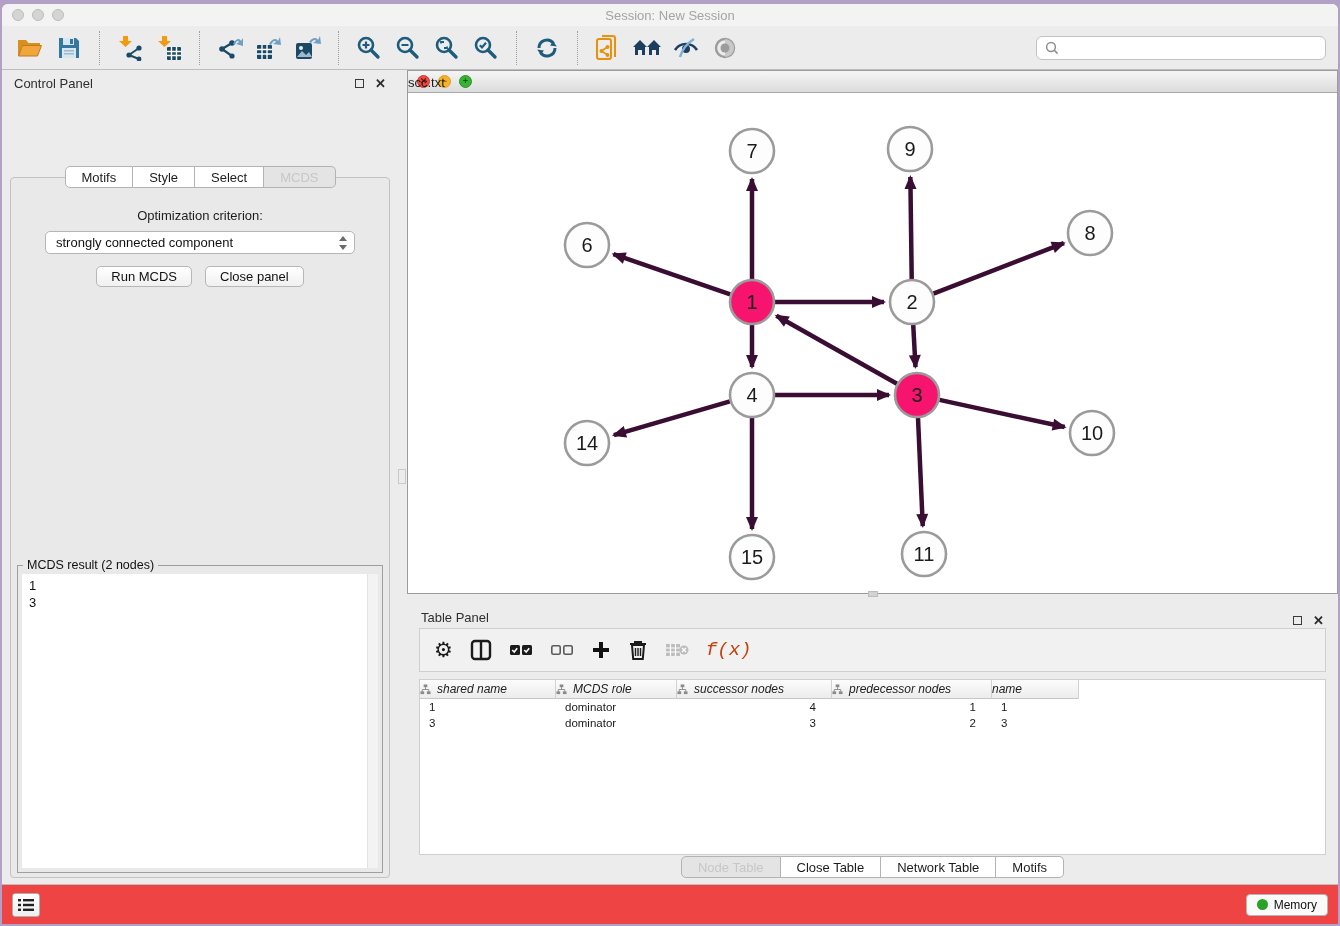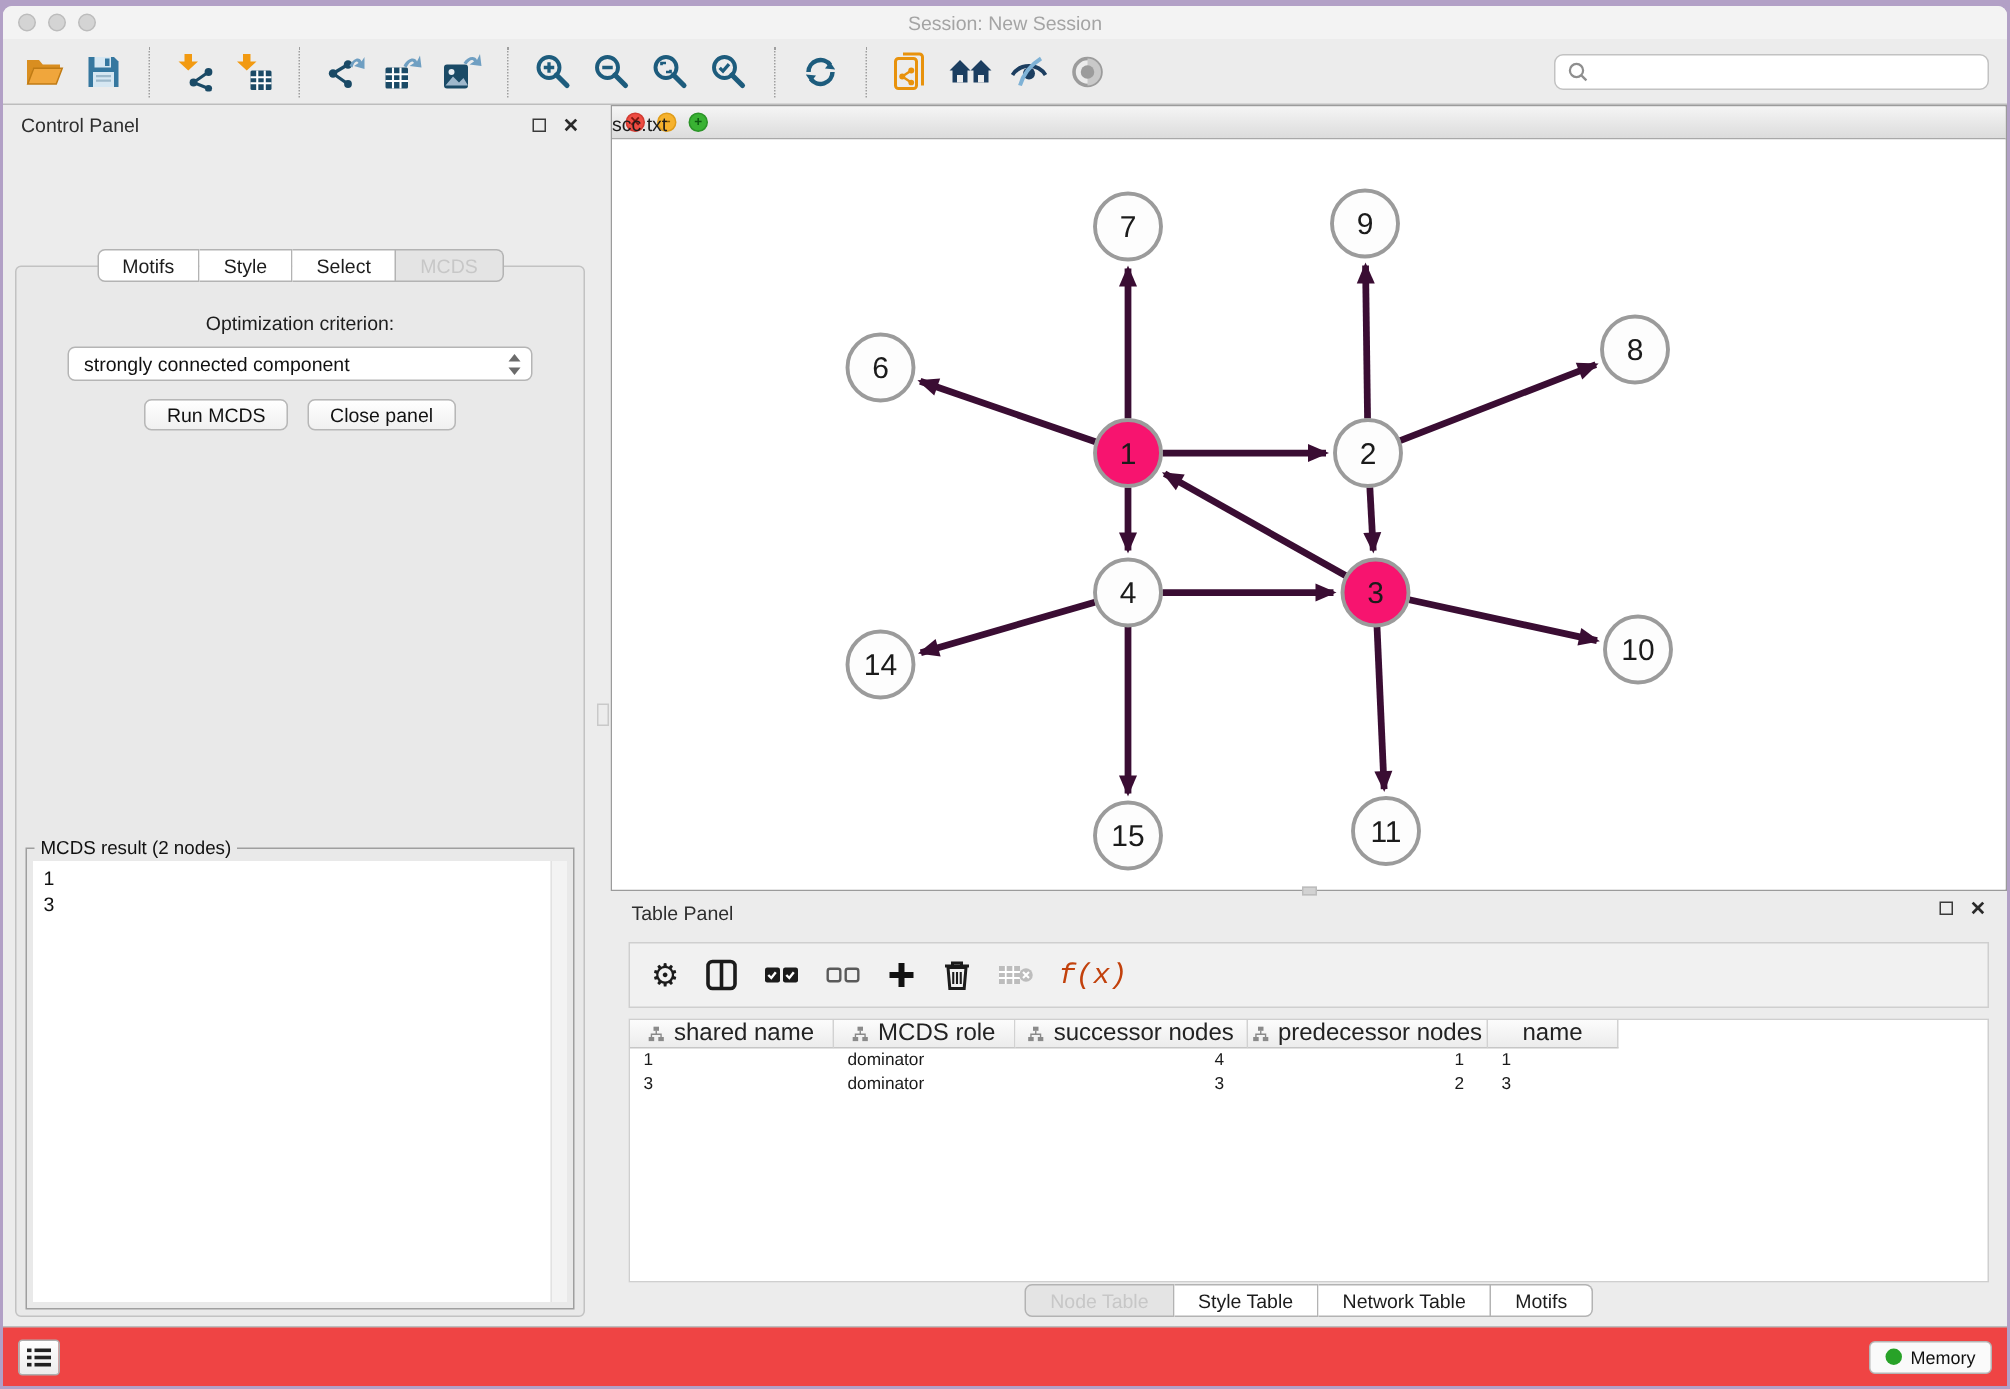--- a/index.html
+++ b/index.html
@@ -86,32 +86,32 @@
   .tl.green { background:#39b233; border:1px solid #2b9428; color:#0c5a10; }
   .net-canvas { flex:1; position:relative; background:#fff; }
   .net-canvas svg { position:absolute; inset:0; }
   .net-handle { position:absolute; left:50%; bottom:-4px; width:10px; height:6px; margin-left:-5px;
                 background:#d2d2d2; border:1px solid #bdbdbd; z-index:3; }
 
   .h-divider { height:7px; flex:none; background:#ececec; }
 
   
   .table-panel { flex:1; position:relative; min-height:0; }
-  .tp-header { height:24px; display:flex; align-items:flex-start; padding:0 14px; }
+  .tp-header { height:24px; display:flex; align-items:flex-end; padding:0 14px; }
   .tp-toolbar { margin:3px 12px 0; height:44px; background:#f1f1f1; border:1px solid #cfcfcf;
                 display:flex; align-items:center; gap:17px; padding:0 14px; }
   .tt-btn { display:flex; align-items:center; justify-content:center; }
   .gear-glyph { font-size:21px; color:#1b1b1b; }
   .fx-label { font-family:Liberation Mono, monospace; font-style:italic; font-size:19px; color:#c2410c; }
 
   .tp-table { margin:7px 12px 0; height:176px; background:#fff; border:1px solid #cfcfcf; overflow:hidden; }
   .thead { display:flex; height:19px; }
   .th { background:linear-gradient(#fcfcfc,#ececec); border-right:1px solid #d2d2d2;
-        border-bottom:1px solid #c6c6c6; display:flex; align-items:center; justify-content:center;
-        gap:6px; font-size:16px; color:#222; flex:none; }
+        border-bottom:1px solid #c6c6c6; display:flex; align-items:center; 
+        gap:6px; font-size:12px; color:#222; flex:none;font-style:italic; }
   .th-fill { flex:1; border-bottom:none; }
   .tr { display:flex; height:16px; align-items:center; font-size:11.5px; color:#1a1a1a; }
   .td { flex:none; }
 
   .tp-tabs { position:absolute; bottom:6px; left:0; right:0; display:flex; justify-content:center; }
 
   
   .statusbar { height:40px; flex:none; border-top:1px solid #bdbdbd; background:#ef4444;
                display:flex; align-items:center; padding:0 10px; }
   .list-btn { width:28px; height:24px; background:linear-gradient(#ffffff,#ededed); border:1px solid #aeaeae;
@@ -522,21 +522,21 @@
                 <div class="td" style="width: 155px; text-align: right; padding: 0px 16px 0px 0px;">3</div>
                 <div class="td" style="width: 160px; text-align: right; padding: 0px 16px 0px 0px;">2</div>
                 <div class="td" style="width: 87px; text-align: left; padding: 0px 0px 0px 9px;">3</div>
               </div>
             </div>
         </div>
 
         <div class="tp-tabs">
           <div class="seg">
             <div class="tab active">Node Table</div>
-            <div class="tab">Style Table</div>
+            <div class="tab">Close Table</div>
             <div class="tab">Network Table</div>
             <div class="tab">Motifs</div>
           </div>
         </div>
       </div>
     </div>
   </div>
 
   <div class="statusbar">
     <div class="list-btn">

